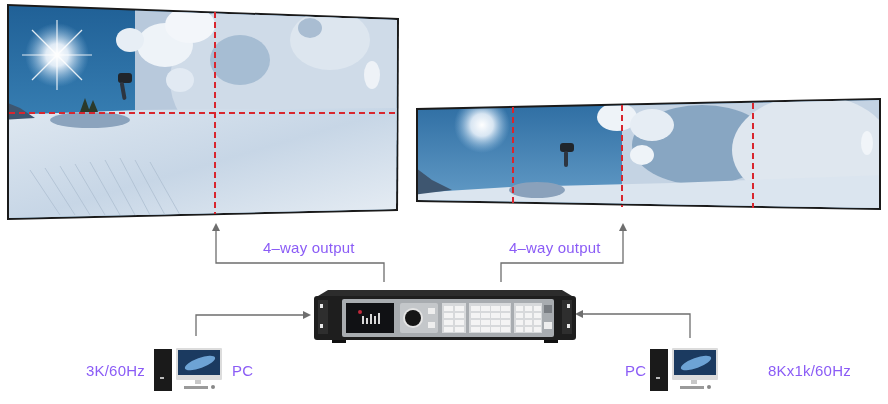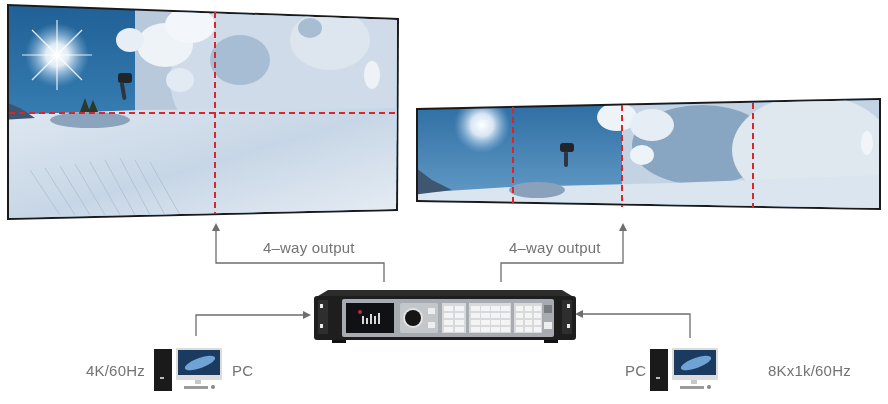--- a/index.html
+++ b/index.html
@@ -1,19 +1,19 @@
 <!DOCTYPE html>
 <html><head>
 <meta charset="utf-8">
 <style>
   html, body { margin: 0; padding: 0; background: #ffffff; }
   body { width: 888px; height: 404px; position: relative; overflow: hidden; font-family: "Liberation Sans", "DejaVu Sans", sans-serif; }
   .abs { position: absolute; }
   svg { display: block; }
-  .label { position: absolute; color: #737373; font-size: 15px; letter-spacing: 0.2px; white-space: nowrap; }
+  .label { position: absolute; color: #8b5cf6; font-size: 15px; letter-spacing: 0.2px; white-space: nowrap; }
 </style>
 </head>
 <body>
 
 <div class="abs" style="left:0;top:0;width:400px;height:225px;">
   <svg width="400" height="225" viewBox="0 0 400 225">
     <defs>
       <linearGradient id="skyL" x1="0" y1="0" x2="0" y2="1">
         <stop offset="0" stop-color="#1f5f95"></stop>
         <stop offset="0.6" stop-color="#3a82b6"></stop>
@@ -234,21 +234,21 @@
     </g>
 
     <rect x="232" y="21" width="8" height="8" fill="#7a7e83"></rect>
     <rect x="232" y="38" width="8" height="7" fill="#eeeeee"></rect>
 
     <rect x="20" y="56" width="14" height="3" fill="#111"></rect>
     <rect x="232" y="56" width="14" height="3" fill="#111"></rect>
   </svg>
 </div>
 
-<div class="label" style="left:86px;top:362px;">4K/60Hz</div>
+<div class="label" style="left:86px;top:362px;">3K/60Hz</div>
 <div class="abs" style="left:152px;top:345px;width:72px;height:48px;">
   <svg width="72" height="48" viewBox="0 0 72 48">
     <rect x="2" y="4" width="18" height="42" fill="#1a1a1a"></rect>
     <rect x="8" y="32" width="4" height="2" fill="#bbb"></rect>
     <rect x="24" y="3" width="46" height="32" rx="1" fill="#dcdcdc"></rect>
     <rect x="26" y="5" width="42" height="25" fill="#1b3a60"></rect>
     <ellipse cx="48" cy="18" rx="16" ry="5" fill="#6da3d5" transform="rotate(-20 48 18)"></ellipse>
     <rect x="43" y="35" width="6" height="4" fill="#c8c8c8"></rect>
     <rect x="32" y="41" width="24" height="3" fill="#9a9a9a"></rect>
     <circle cx="61" cy="42" r="2" fill="#888"></circle>

